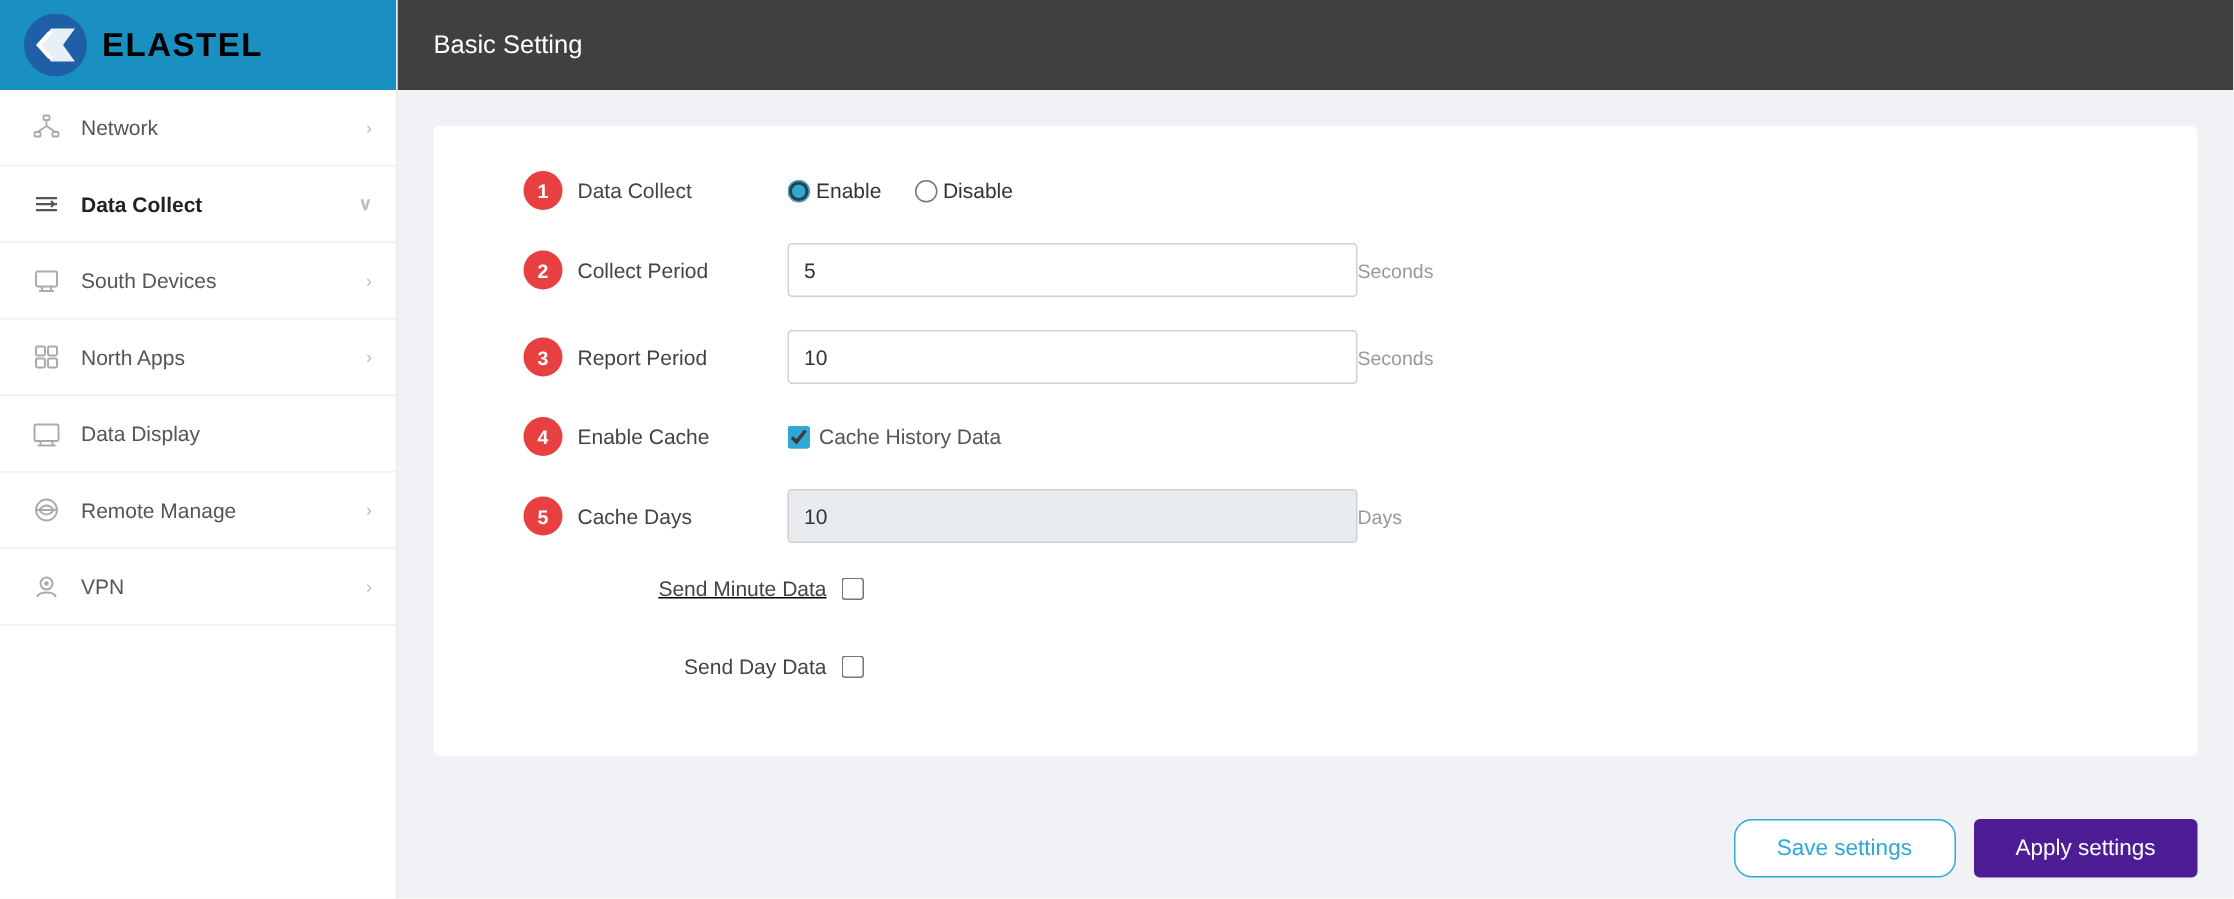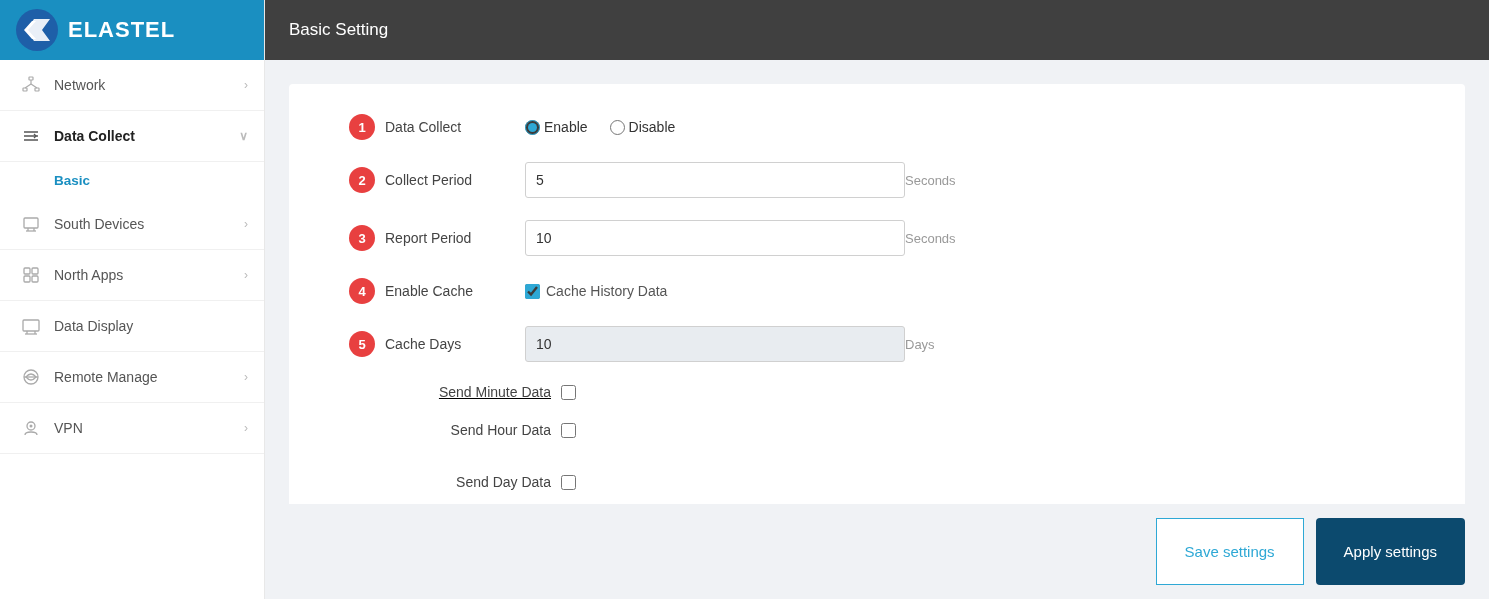--- a/index.html
+++ b/index.html
@@ -22,21 +22,21 @@
       padding: 12px 16px;
       background: #1a8fc1;
       height: 60px;
     }
     .logo-icon {
       width: 42px;
       height: 42px;
       margin-right: 10px;
     }
     .logo-text {
-      color: #ffffff;
+      color: #000000;
       font-size: 22px;
       font-weight: 700;
       letter-spacing: 1px;
     }
     .sidebar-item {
       display: flex;
       align-items: center;
       padding: 14px 20px;
       cursor: pointer;
       color: #555;
@@ -183,33 +183,33 @@
 
     
     .footer-bar {
       display: flex;
       justify-content: flex-end;
       padding: 14px 24px;
       gap: 12px;
       background: #f0f2f5;
     }
     .btn-save {
-      padding: 24px 28px;
+      padding: 10px 28px;
       border: 1.5px solid #2ea8d5;
       background: #fff;
       color: #2ea8d5;
-      border-radius: 0;
+      border-radius: 12px;
       font-size: 15px;
       cursor: pointer;
       font-weight: 500;
     }
     .btn-apply {
       padding: 10px 28px;
       border: none;
-      background: #0c4a6e;
+      background: #4c1d95;
       color: #fff;
       border-radius: 4px;
       font-size: 15px;
       cursor: pointer;
       font-weight: 500;
     }
   </style>
 </head>
 <body>
 
@@ -246,23 +246,20 @@
         <line x1="2" y1="9" x2="16" y2="9" stroke="#555" stroke-width="1.5"></line>
         <line x1="2" y1="5" x2="16" y2="5" stroke="#555" stroke-width="1.5"></line>
         <line x1="2" y1="13" x2="16" y2="13" stroke="#555" stroke-width="1.5"></line>
         <polyline points="12,7 14,9 12,11" stroke="#555" stroke-width="1.3" fill="none"></polyline>
       </svg>
     </span>
     <span>Data Collect</span>
     <span class="chevron">∨</span>
   </div>
 
-  <div class="sidebar-sub-item active">
-    <span>Basic</span>
-  </div>
 
   <div class="sidebar-item">
     <span class="icon">
       <svg width="18" height="18" viewBox="0 0 18 18" fill="none">
         <rect x="2" y="3" width="14" height="10" rx="1" stroke="#aaa" stroke-width="1.3" fill="none"></rect>
         <line x1="6" y1="13" x2="6" y2="16" stroke="#aaa" stroke-width="1.3"></line>
         <line x1="12" y1="13" x2="12" y2="16" stroke="#aaa" stroke-width="1.3"></line>
         <line x1="4" y1="16" x2="14" y2="16" stroke="#aaa" stroke-width="1.3"></line>
       </svg>
     </span>
@@ -383,26 +380,20 @@
         <span class="field-unit">Days</span>
       </div>
 
       <div class="form-row" style="margin-left: 36px; text-decoration: underline;">
         <div class="field-label-plain">Send Minute Data</div>
         <label class="checkbox-label">
           <input type="checkbox" style="">
         </label>
       </div>
 
-      <div class="form-row" style="margin-left: 36px;">
-        <div class="field-label-plain">Send Hour Data</div>
-        <label class="checkbox-label">
-          <input type="checkbox" style="">
-        </label>
-      </div>
 
       <div class="form-row" style="margin-left: 36px; margin-top: 36px;">
         <div class="field-label-plain">Send Day Data</div>
         <label class="checkbox-label">
           <input type="checkbox" style="">
         </label>
       </div>
 
     </div>
   </div>

